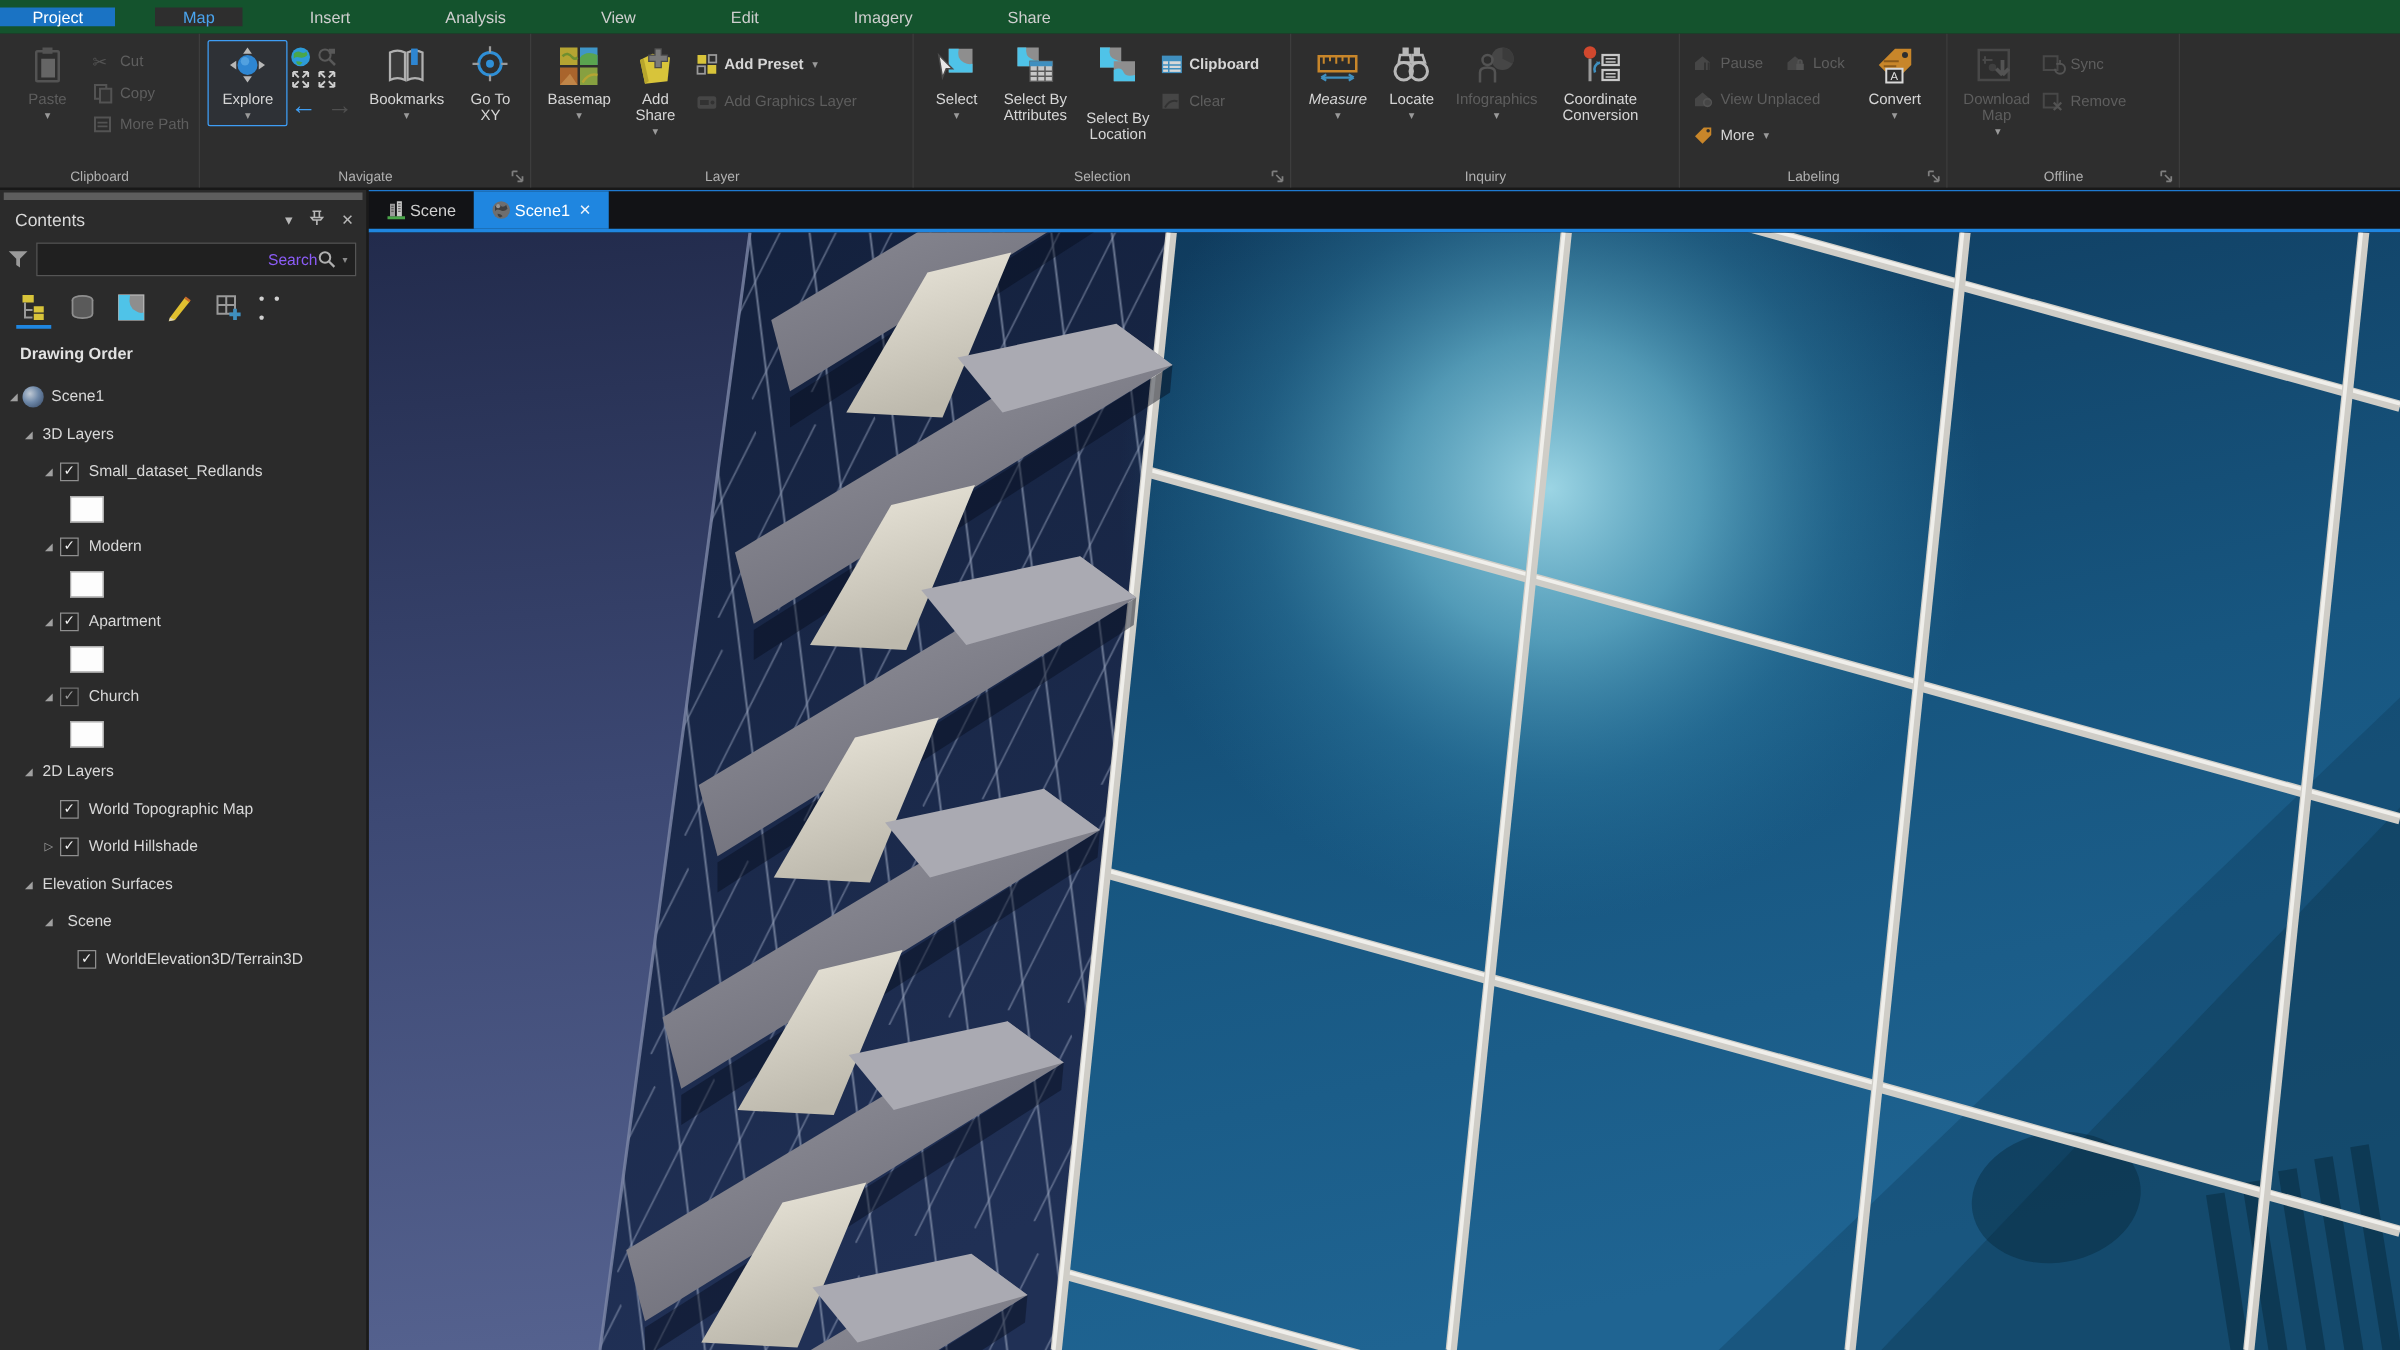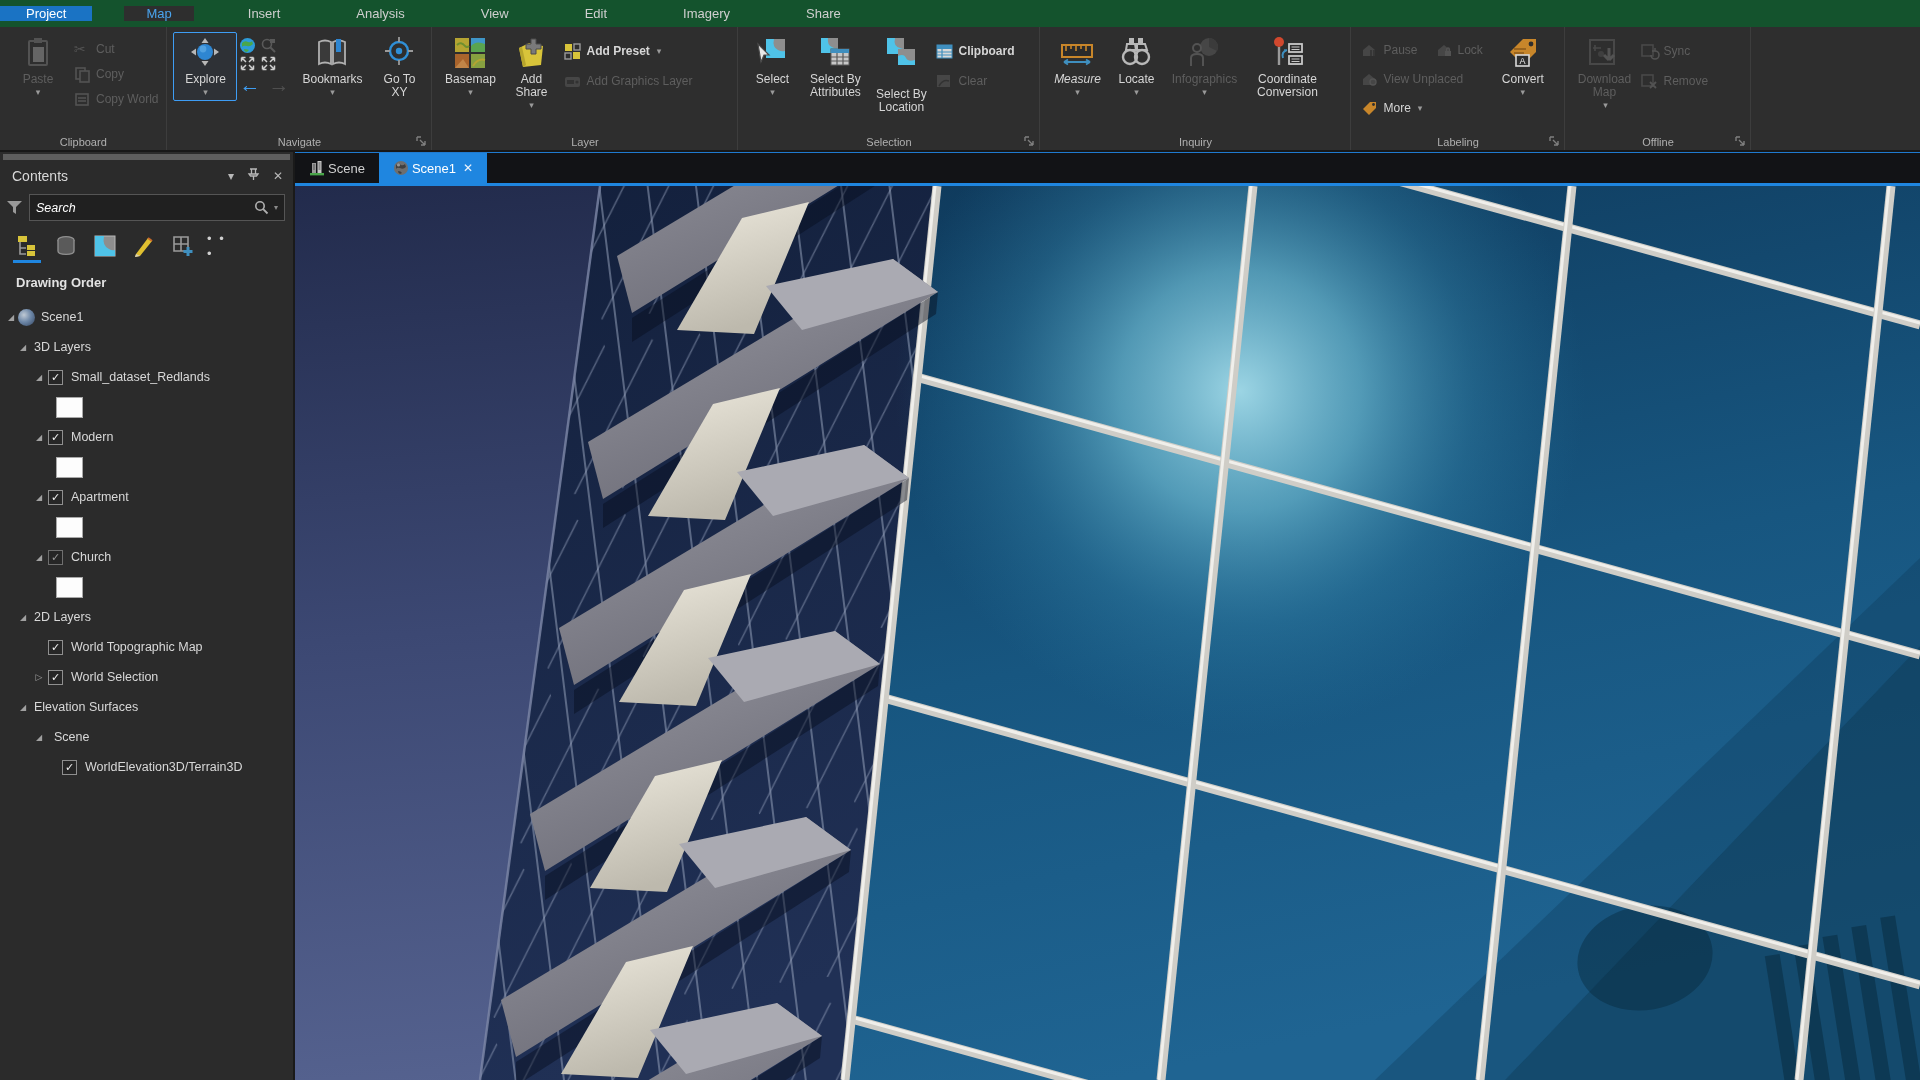--- a/index.html
+++ b/index.html
@@ -37,21 +37,21 @@
 
   
   .main{flex:1;display:flex;}
   .contents{width:295px;flex:0 0 295px;background:#2b2b2b;border-right:2px solid #1a1a1a;display:flex;flex-direction:column;}
   .dragbar{height:6px;background:#5e5e5e;margin:2px 3px 0 3px;}
   .chead{display:flex;align-items:center;padding:8px 10px 6px 12px;color:#d8d8d8;font-size:14px;}
   .chead .sp{flex:1;}
   .hicon{color:#b8b8b8;font-size:12px;margin-left:14px;}
   .searchrow{display:flex;align-items:center;padding:4px 8px 6px 6px;gap:6px;}
   .searchbox{flex:1;height:27px;background:#202020;border:1px solid #555;display:flex;align-items:center;padding:0 6px;}
-  .searchbox .ph{flex:1;color:#ffffff;font-size:12.5px;font-style:italic;}
+  .searchbox .ph{flex:1;color:#8b5cf6;font-size:12.5px;text-align:right;}
   .tocicons{display:flex;align-items:center;gap:9px;padding:6px 10px 2px 12px;}
   .tocbtn{width:30px;height:26px;display:flex;align-items:center;justify-content:center;position:relative;}
   .tocbtn.active::after{content:"";position:absolute;left:1px;right:1px;bottom:-4px;height:3px;background:var(--accent_blue,#1f86e0);}
   .ellip{color:#d0d0d0;font-size:13px;letter-spacing:2px;}
   .treewrap{padding:14px 0 0 0;color:#d8d8d8;font-size:12.5px;}
   .secttitle{font-weight:bold;font-size:13px;color:#e2e2e2;padding:0 0 12px 16px;}
   .trow{height:30px;display:flex;align-items:center;}
   .texp{color:#a0a0a0;font-size:8px;width:10px;text-align:center;flex:0 0 10px;}
   .texp.hollow{font-size:9px;}
   .cb{width:15px;height:15px;background:#262626;border:1px solid #8f8f8f;display:flex;align-items:center;justify-content:center;margin:0 8px 0 4px;color:#f2f2f2;font-size:11px;line-height:11px;}
@@ -110,21 +110,21 @@
             <rect x="2" y="2" width="9" height="11" fill="none" stroke="#8a8a8a" stroke-width="1.6"></rect>
             <rect x="6" y="5" width="9" height="11" fill="#3a3a3a" stroke="#8a8a8a" stroke-width="1.6"></rect>
           </svg>
           <span>Copy</span>
         </div>
         <div class="smallbtn dis">
           <svg class="ic16" viewBox="0 0 17 17">
             <rect x="2" y="3" width="12" height="11" fill="none" stroke="#8a8a8a" stroke-width="1.6"></rect>
             <path d="M4 7 h8 M4 10 h8" stroke="#8a8a8a" stroke-width="1.4"></path>
           </svg>
-          <span>Copy World</span>
+          <span>More Path</span>
         </div>
       </div>
       <div class="rgroup-label">Clipboard</div>
     </div>
 
     <div class="rgroup" style="flex:0 0 264px;">
       <div class="bigbtn sel">
         <svg class="ic" viewBox="0 0 34 34">
           <circle cx="17" cy="16" r="8" fill="#2e86d2"></circle>
           <circle cx="15" cy="13" r="3.4" fill="#5aa7e4" opacity=".8"></circle>
@@ -571,21 +571,21 @@
               <span>✓</span>
             </span>
           <span>World Topographic Map</span>
         </div>
 
         <div class="trow lvl2">
           <span class="texp hollow">▷</span>
           <span class="cb">
               <span>✓</span>
             </span>
-          <span>World Selection</span>
+          <span>World Hillshade</span>
         </div>
 
         <div class="trow lvl1">
           <span class="texp">◢</span>
           <span style="width:6px;"></span>
           <span>Elevation Surfaces</span>
         </div>
 
         <div class="trow lvl2b">
           <span class="texp">◢</span>

